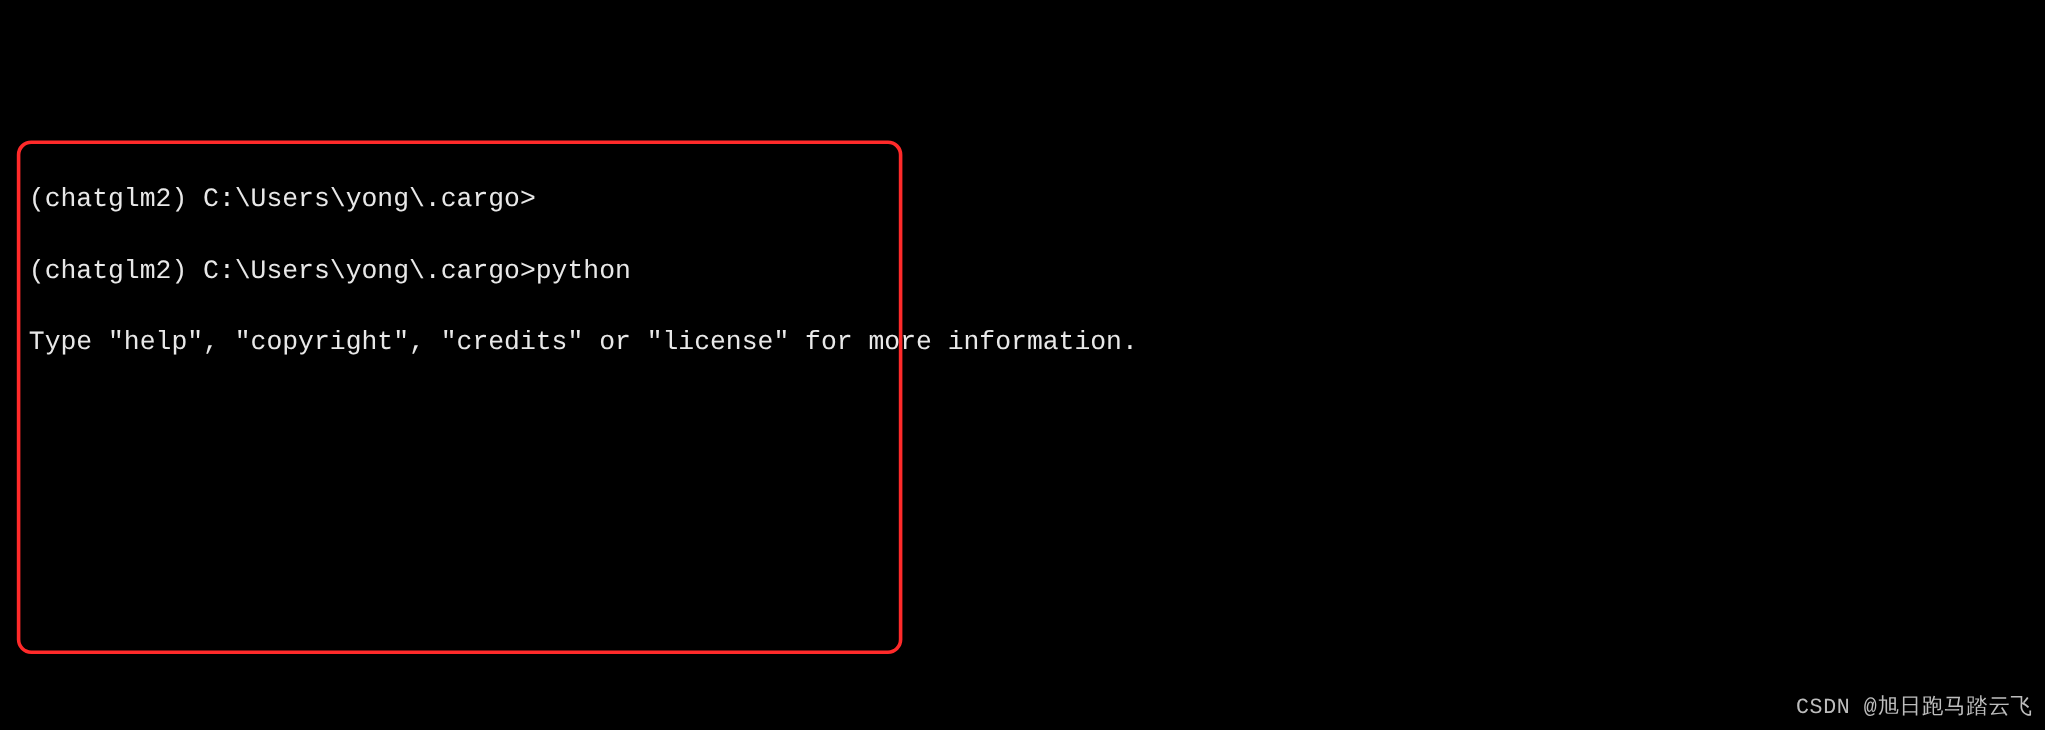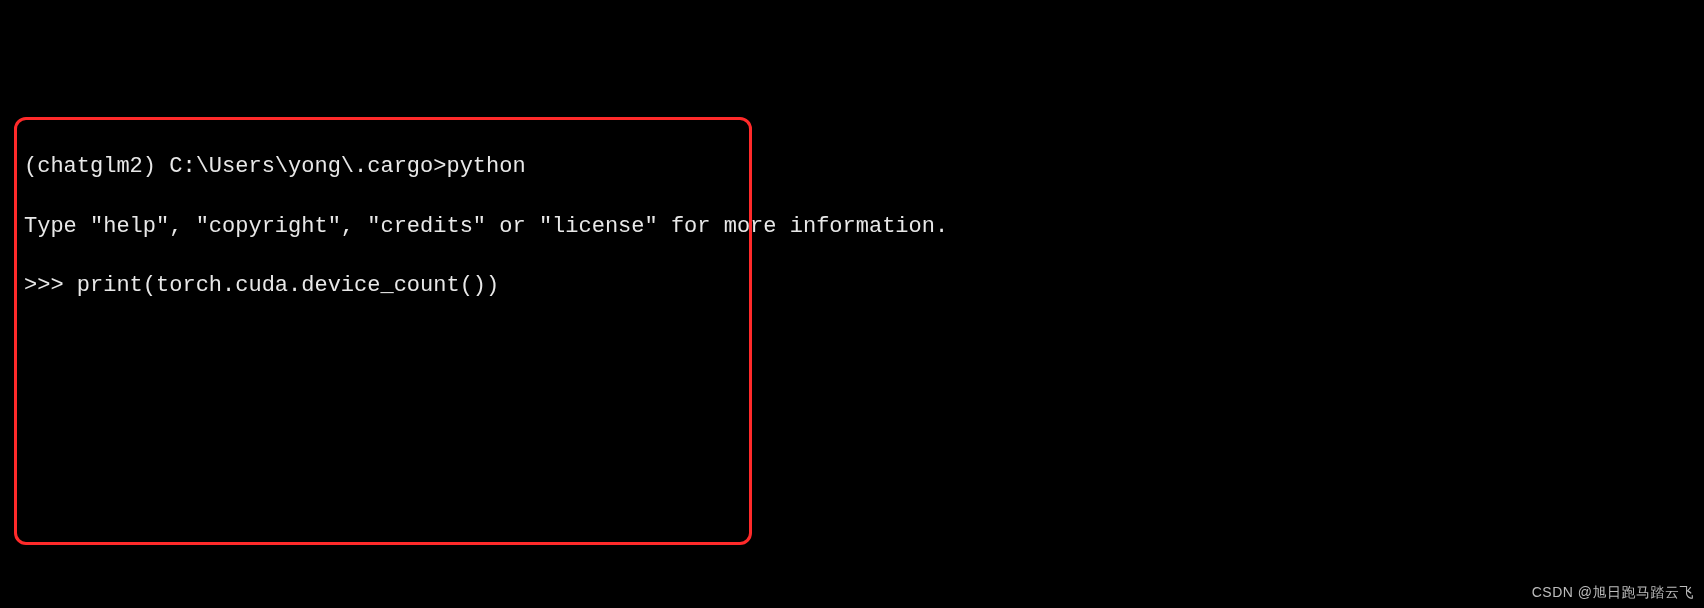--- a/index.html
+++ b/index.html
@@ -30,35 +30,35 @@
       top: 117px;
       left: 14px;
       width: 738px;
       height: 428px;
       pointer-events: none;
     }
     .watermark {
       position: absolute;
       bottom: 6px;
       right: 10px;
-      font-size: 14px;
+      font-size: 18px;
       color: #bdbdbd;
-      font-family: Liberation Sans, sans-serif;
+      font-family: Liberation Mono, monospace;
       letter-spacing: 0.5px;
     }
   </style>
 </head>
 <body>
 
 
 
 <div>
+<span class="terminal-line">(chatglm2) C:\Users\yong\.cargo&gt;</span>
 <span class="terminal-line">(chatglm2) C:\Users\yong\.cargo&gt;python</span>
 <span class="terminal-line">Type "help", "copyright", "credits" or "license" for more information.</span>
-<span class="terminal-line">&gt;&gt;&gt; print(torch.cuda.device_count())</span>
 
 
 
 
 
 
 
 
 
 

